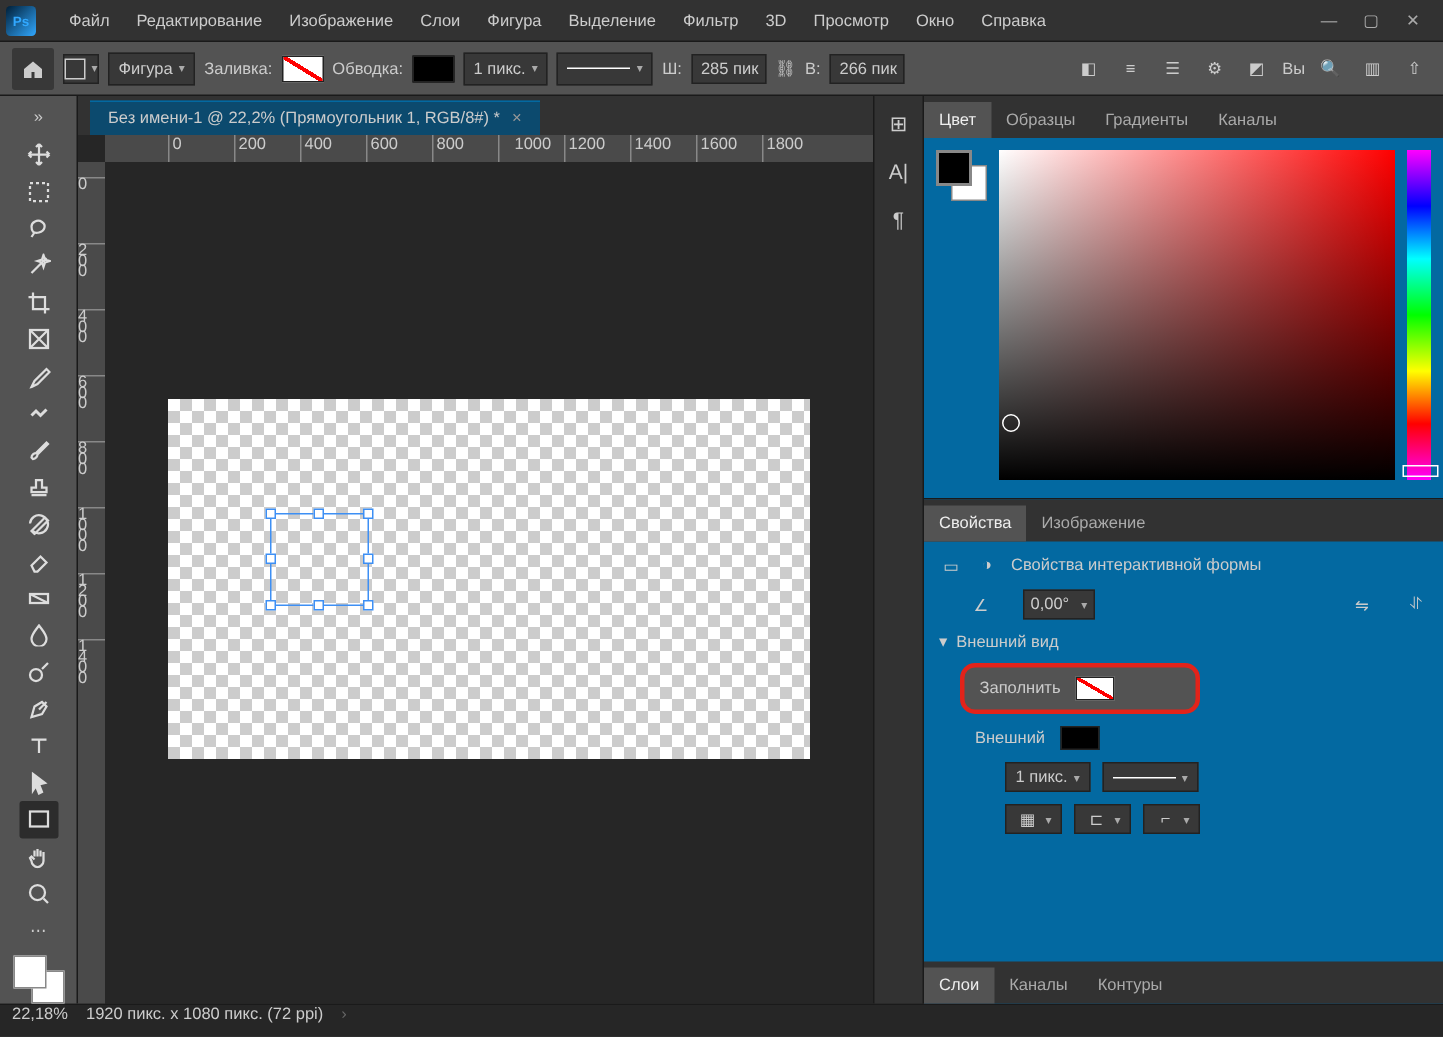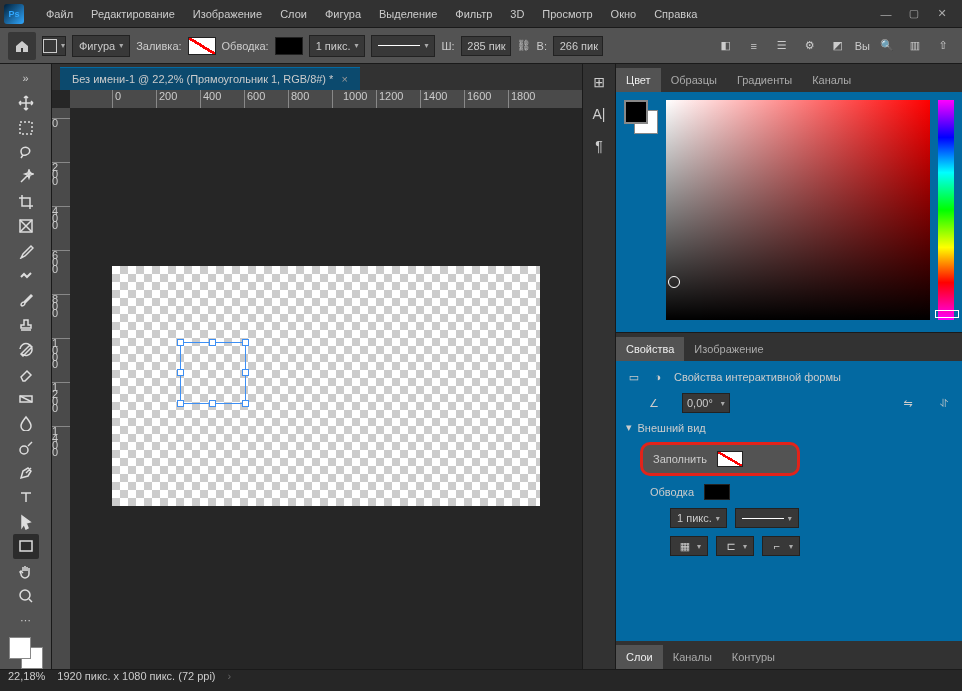--- a/index.html
+++ b/index.html
@@ -392,21 +392,21 @@
           <span>▾</span>
           <span>Внешний вид</span>
         </div>
         <div class="props-row" style="padding-left:14px;">
           <div class="highlight-box">
             <span>Заполнить</span>
             <div class="swatch none" style="width:26px;height:16px;"></div>
           </div>
         </div>
         <div class="props-row" style="padding-left:24px;gap:10px;">
-          <span>Обводка</span>
+          <span>Внешний</span>
           <div class="swatch black" style="width:26px;height:16px;"></div>
         </div>
         <div class="props-row" style="padding-left:44px;gap:8px;">
           <div class="small-dd">
               <span>1 пикс.</span>
               <span class="chev">▾</span>
             </div>
           <div class="small-dd">
               <span class="stroke-line"></span>
               <span class="chev">▾</span>

